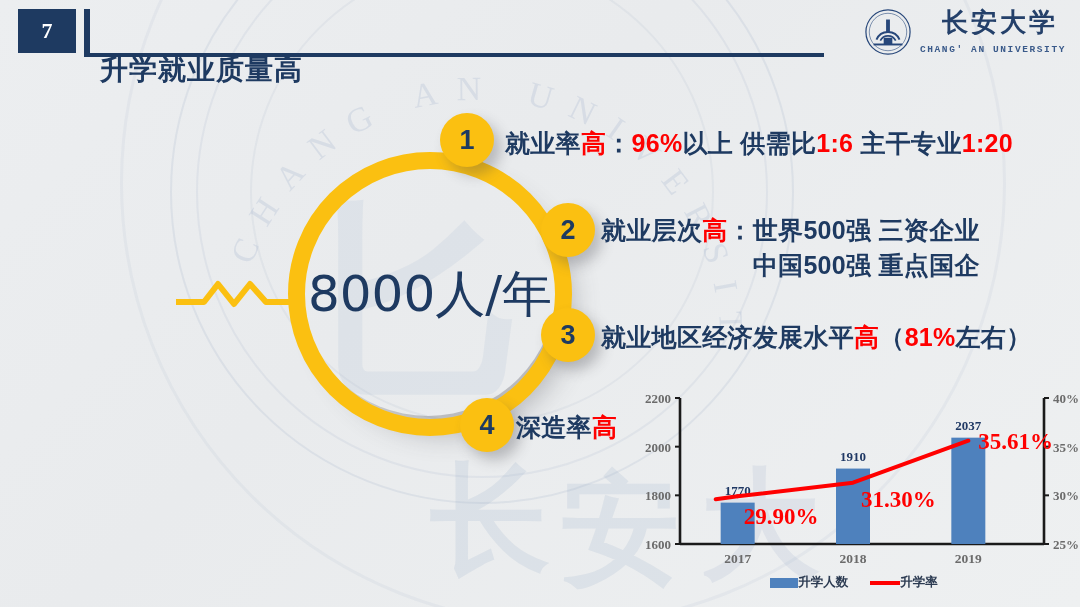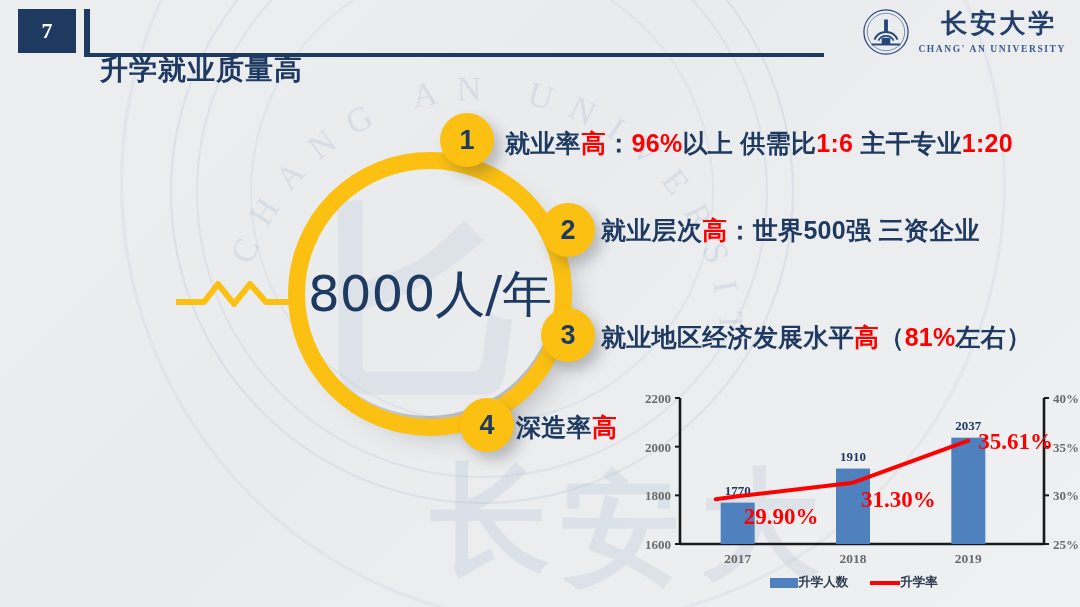--- a/index.html
+++ b/index.html
@@ -117,21 +117,21 @@
     font-family: "DejaVu Serif", "Liberation Serif", serif;
     letter-spacing: 3px;
     line-height: 1.05;
     margin-left: 14px;
   }
   .logo-en {
     font-size: 9.5px;
     font-weight: bold;
     color: #3a5a8a;
     letter-spacing: 1.6px;
-    font-family: Liberation Serif, serif;
+    font-family: Liberation Mono, monospace;
     margin-top: 7px;
   }
 
   
   .left-bubble {
     position: absolute;
     left: 11px; top: 219px;
     width: 170px; height: 170px;
     border-radius: 50%;
     background: #FBC011;
@@ -302,20 +302,21 @@
   <div class="ring-label">8000人/年</div>
 
   <div class="bullet b1">1</div>
   <div class="btext t1">
     <span>就业率</span><span class="hi">高</span><span>：</span><span class="hi">96%</span><span>以上 供需比</span><span class="hi">1:6</span><span> 主干专业</span><span class="hi">1:20</span>
   </div>
 
   <div class="bullet b2">2</div>
   <div class="btext t2">
     <span>就业层次</span><span class="hi">高</span><span>：世界500强 三资企业</span>
+    <span class="line2">中国500强 重点国企</span>
   </div>
 
   <div class="bullet b3">3</div>
   <div class="btext t3">
     <span>就业地区经济发展水平</span><span class="hi">高</span><span>（</span><span class="hi">81%</span><span>左右）</span>
   </div>
 
   <div class="bullet b4">4</div>
   <div class="btext t4">
     <span>深造率</span><span class="hi">高</span>

